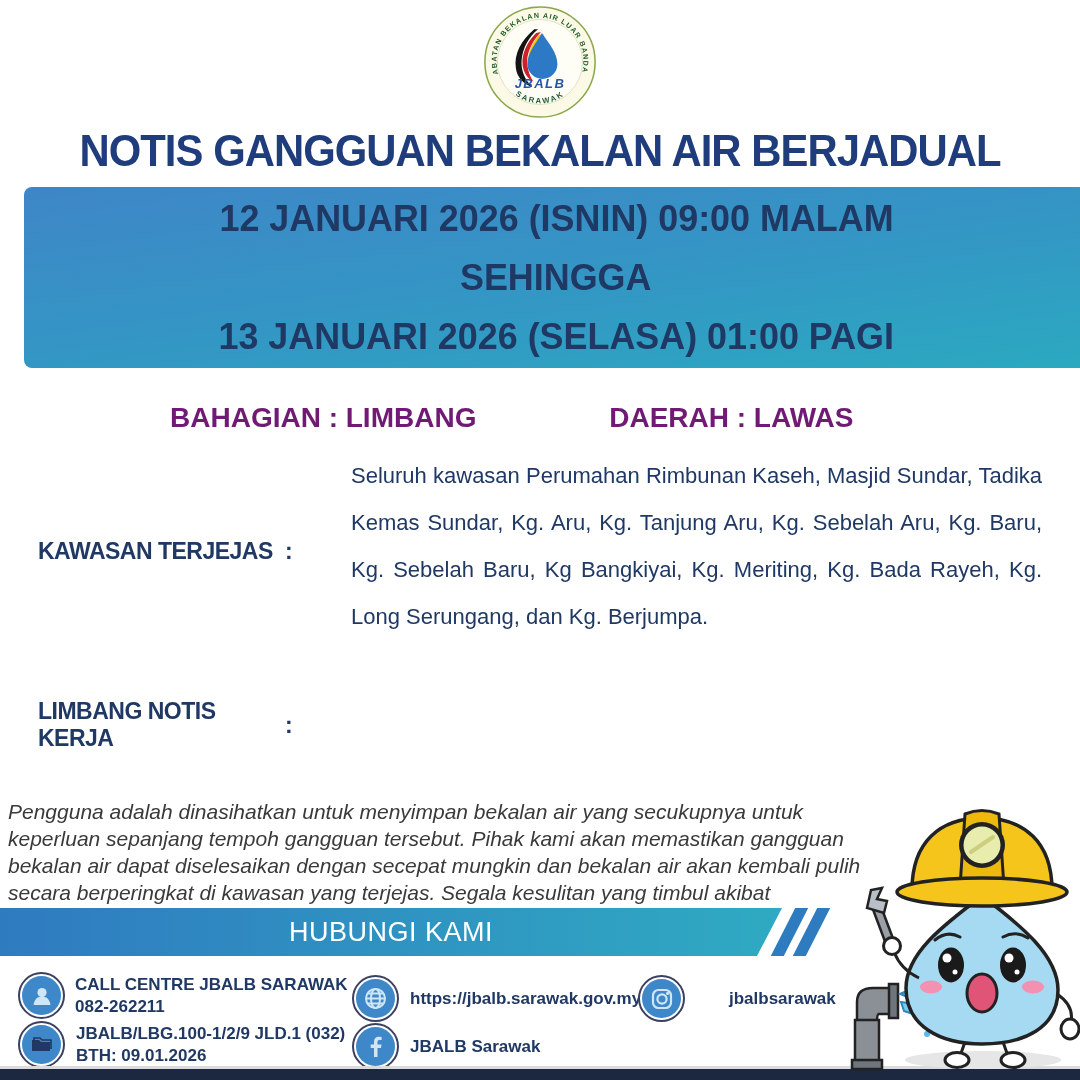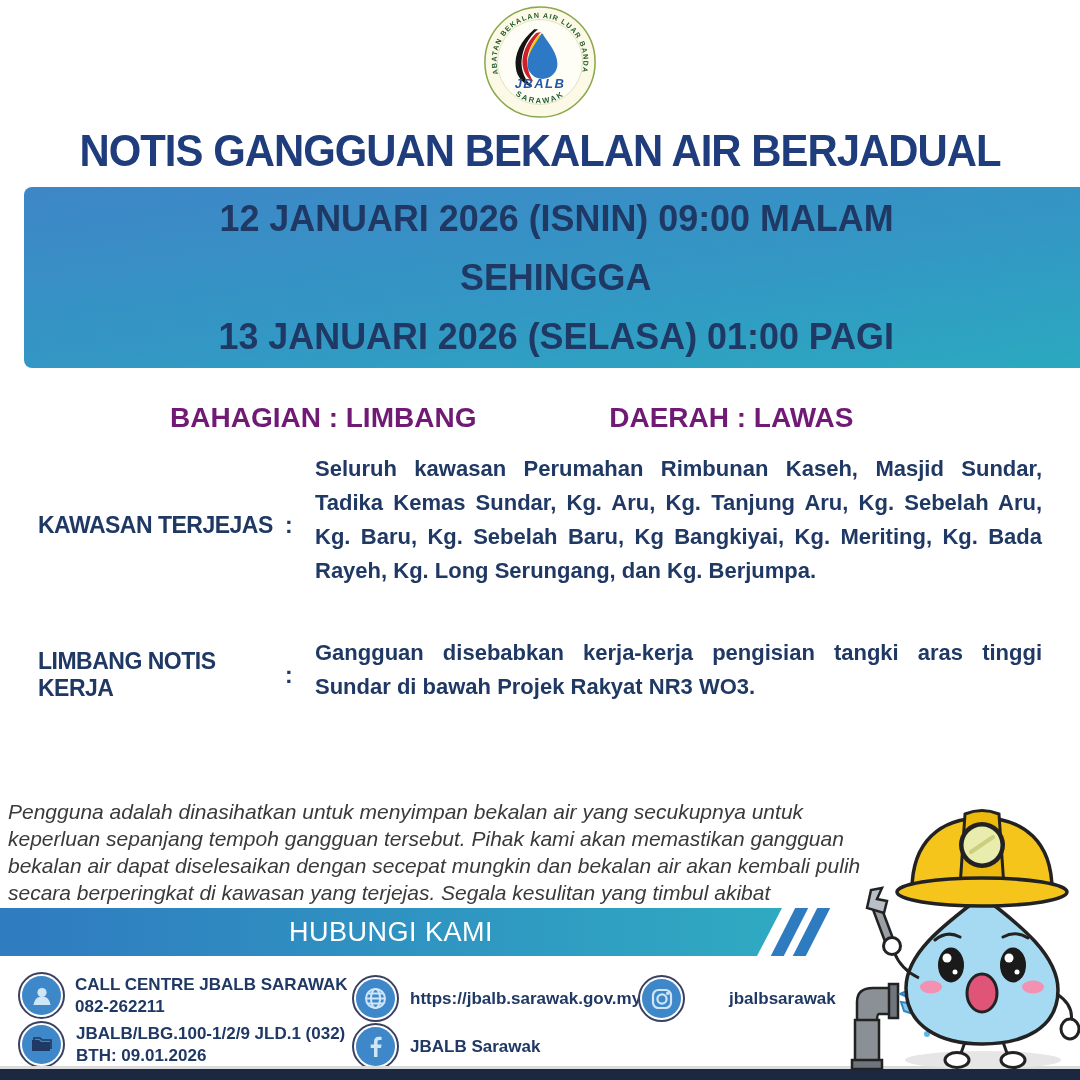--- a/index.html
+++ b/index.html
@@ -32,21 +32,21 @@
   
   .region-row { position:absolute; top:402px; left:0; width:1080px; font-size:28px; font-weight:bold; color:#701a75; }
   .region-row .bahagian { margin-left:170px; }
   .region-row .daerah   { margin-left:125px; }
 
   .sections { position:absolute; top:452px; left:38px; width:1004px; }
   .section-row { display:flex; align-items:center; }
   .section-row.second { margin-top:48px; }
   .section-label { flex:none; width:247px; font-size:23px; font-weight:bold; padding-top:10px; letter-spacing:-0.5px; }
   .section-colon { flex:none; width:30px; font-size:23px; font-weight:bold; padding-top:10px; }
-  .section-text  { flex:1; font-size:22px; font-weight:bold; line-height:34px; text-align:justify; }
+  .section-text  { flex:1; font-size:22px; font-weight:normal; line-height:47px; text-align:justify;margin-left:36px; }
   .section-text p.plain { text-align:left; }
 
   .disclaimer {
     position:absolute; top:798px; left:8px; width:860px;
     font-style:italic; font-size:21px; line-height:27px; color:#3A3A3A;
   }
 
   
   .contact-banner {
     position:absolute; top:908px; left:0; width:782px; height:48px;
@@ -120,21 +120,20 @@
   <div class="sections">
     <div class="section-row">
       <div class="section-label">KAWASAN TERJEJAS</div>
       <div class="section-colon">:</div>
       <div class="section-text">Seluruh kawasan Perumahan Rimbunan Kaseh, Masjid Sundar, Tadika Kemas Sundar, Kg. Aru, Kg. Tanjung Aru, Kg. Sebelah Aru, Kg. Baru, Kg. Sebelah Baru, Kg Bangkiyai, Kg. Meriting, Kg. Bada Rayeh, Kg. Long Serungang, dan Kg. Berjumpa.</div>
     </div>
     <div class="section-row second">
       <div class="section-label">LIMBANG NOTIS KERJA</div>
       <div class="section-colon">:</div>
       <div class="section-text">
-        <p>Gangguan disebabkan kerja-kerja pengisian tangki aras tinggi Sundar di bawah Projek Rakyat NR3 WO3.</p>
       </div>
     </div>
   </div>
 
   <div class="disclaimer">Pengguna adalah dinasihatkan untuk menyimpan bekalan air yang secukupnya untuk keperluan sepanjang tempoh gangguan tersebut. Pihak kami akan memastikan gangguan bekalan air dapat diselesaikan dengan secepat mungkin dan bekalan air akan kembali pulih secara berperingkat di kawasan yang terjejas. Segala kesulitan yang timbul akibat gangguan ini adalah sangat dikesali.</div>
 
   <div class="contact-banner">
     <span class="contact-banner-label">HUBUNGI KAMI</span>
   </div>
   <div class="slash slash1"></div>

